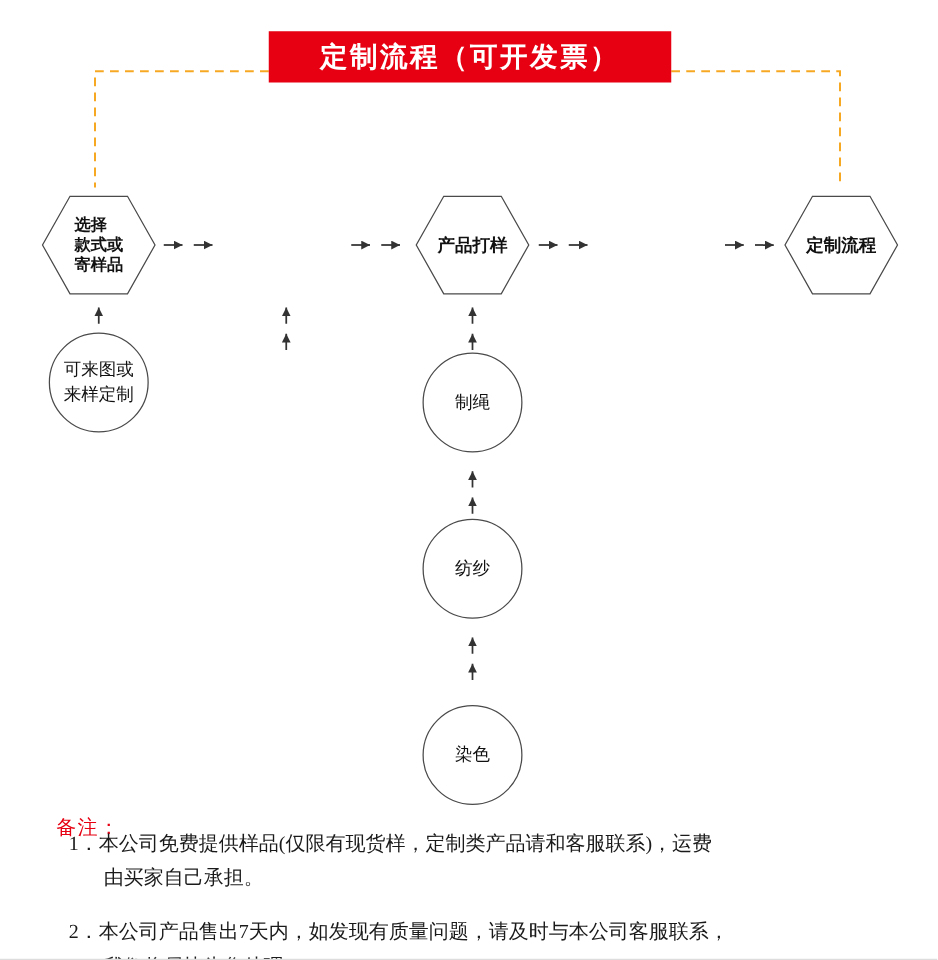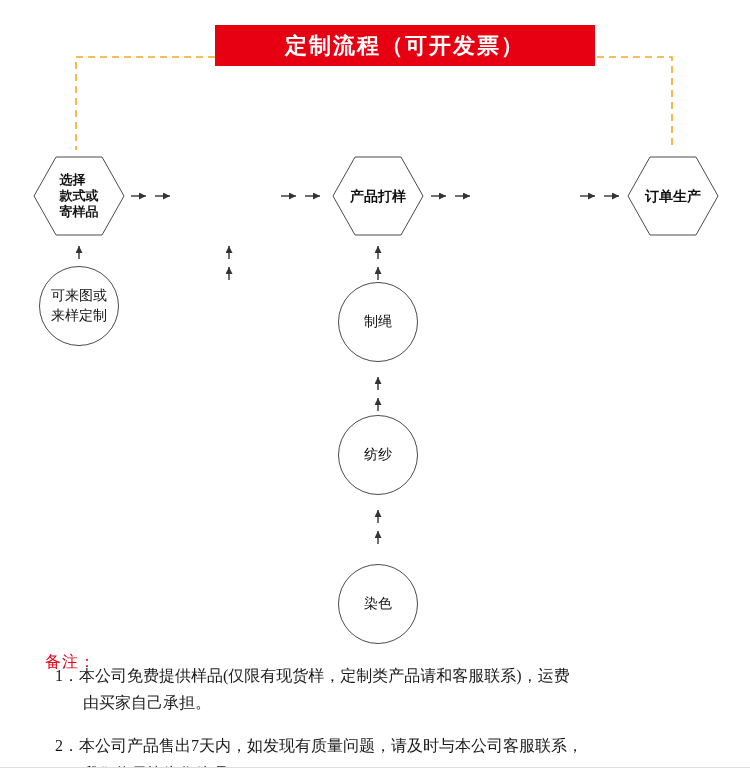--- a/index.html
+++ b/index.html
@@ -11,21 +11,21 @@
     font-family:"Liberation Sans","DejaVu Sans",sans-serif;
     color:#222;
     border-bottom:1px solid #ddd;
     box-sizing:border-box;
   }
   .overlay{position:absolute;left:0;top:0;pointer-events:none;}
   .dash{fill:none;stroke:var(--connector,#f7a823);stroke-width:1.6;stroke-dasharray:7 5;}
   .arrow{stroke:var(--arrow,#333);stroke-width:1.4;}
 
   .banner{
-    position:absolute;left:215px;top:25px;width:380px;height:41px;
+    position:absolute;left:215px;top:25px;width:322px;height:41px;
     background:var(--banner-bg,#e60012);
     display:flex;align-items:center;justify-content:center;
   }
   .banner span{
     color:var(--banner-text,#fff);
     font-size:22px;font-weight:bold;letter-spacing:2px;white-space:nowrap;
   }
 
   .hex{position:absolute;top:156px;width:92px;height:80px;}
   .hex svg{position:absolute;left:0;top:0;width:92px;height:80px;}
@@ -115,21 +115,21 @@
   <div class="hex" style="left:332px">
     <svg viewBox="0 0 92 80">
         <polygon points="23,1 69,1 91,40 69,79 23,79 1,40"></polygon>
       </svg>
     <div class="label">产品打样</div>
   </div>
   <div class="hex" style="left:627px">
     <svg viewBox="0 0 92 80">
         <polygon points="23,1 69,1 91,40 69,79 23,79 1,40"></polygon>
       </svg>
-    <div class="label">订单生产</div>
+    <div class="label">定制流程</div>
   </div>
 
   <div class="circle" style="left:39px;top:266px">可来图或
 来样定制</div>
   <div class="circle" style="left:338px;top:282px">制绳</div>
   <div class="circle" style="left:338px;top:415px">纺纱</div>
   <div class="circle" style="left:338px;top:564px">染色</div>
 
   <div class="notes-heading">备注：</div>
   <div class="notes">

